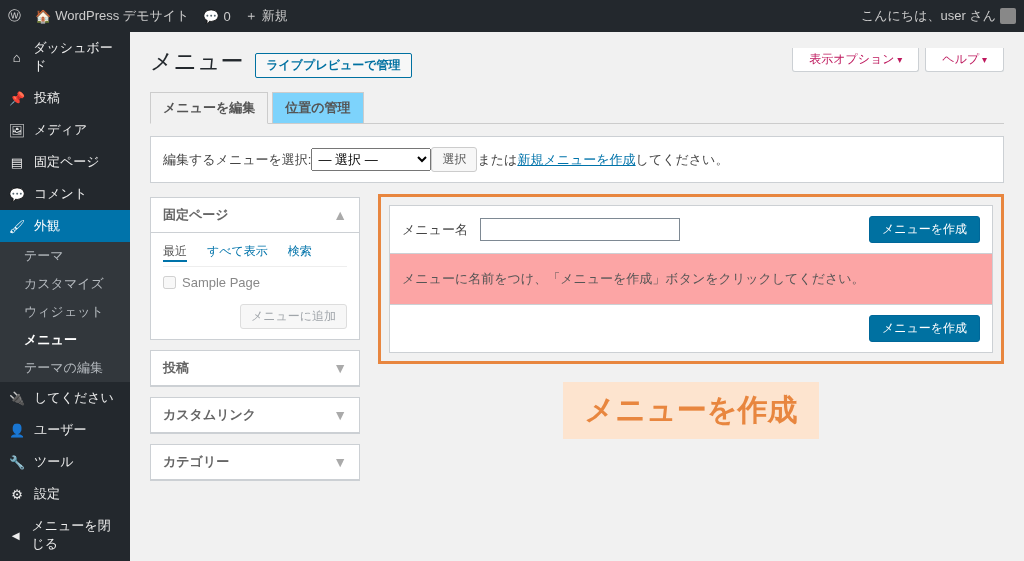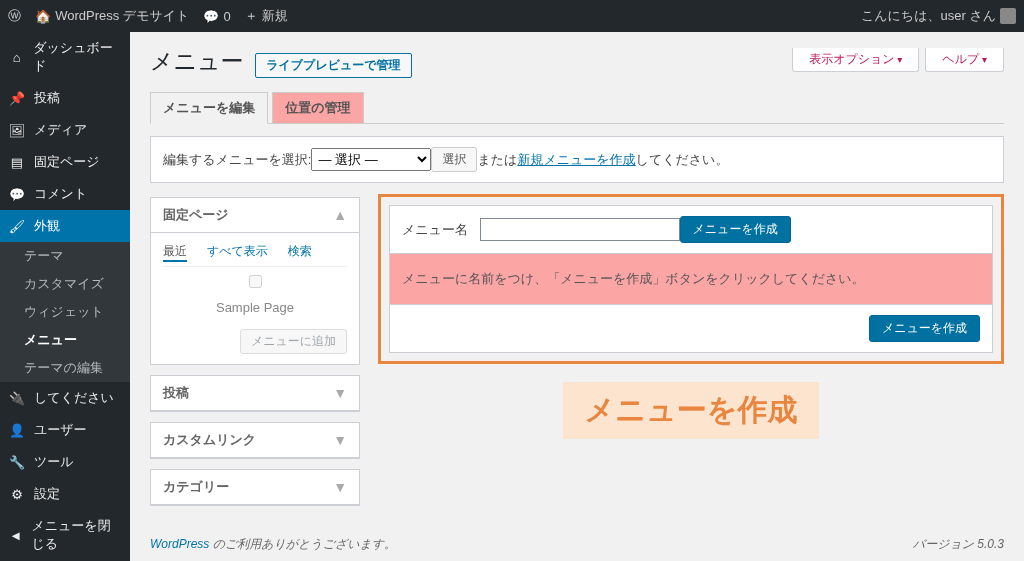--- a/index.html
+++ b/index.html
@@ -26,46 +26,46 @@
 
 .main { flex: 1; padding: 10px 20px 40px; position: relative; }
 .top-buttons { position: absolute; right: 20px; top: 6px; display: flex; gap: 6px; }
 .screen-btn { background: #fff; border: 1px solid #ccd0d4; border-top: none; padding: 3px 16px; font-size: 12px; color: #be185d; border-radius: 0 0 3px 3px; cursor: pointer; margin-top: 10px; }
 .screen-btn::after { content: " ▾"; font-size: 10px; }
 
 h1.title { font-size: 23px; font-weight: 400; color: #23282d; display: inline-block; margin-right: 8px; padding-top: 4px; }
 .title-action { display: inline-block; background: #f7f7f7; border: 1px solid #0071a1; color: #0071a1; padding: 3px 10px; font-size: 12px; border-radius: 2px; cursor: pointer; font-weight: bold; }
 
 .nav-tabs { margin-top: 14px; border-bottom: 1px solid #ccc; display: flex; }
-.nav-tab { background: #fca5a5; border: 1px solid #ccc; border-bottom: none; margin-right: 4px; padding: 6px 12px; font-size: 13px; font-weight: 600; color: #555; cursor: pointer; }
+.nav-tab { background: #7dd3fc; border: 1px solid #ccc; border-bottom: none; margin-right: 4px; padding: 6px 12px; font-size: 13px; font-weight: 600; color: #555; cursor: pointer; }
 .nav-tab.active { background: #f1f1f1; border-bottom: 1px solid #f1f1f1; margin-bottom: -1px; }
 
 .manage-menus { background: #fff; border: 1px solid #ccd0d4; padding: 10px 12px; margin-top: 12px; display: flex; align-items: center; font-size: 13px; }
 .manage-menus select { padding: 2px; font-size: 13px; min-width: 120px; }
 .button { background: #f7f7f7; border: 1px solid #ccc; padding: 3px 10px; border-radius: 3px; font-size: 12px; cursor: pointer; color: #555; }
 .buttonlink { color: #0073aa; text-decoration: underline; cursor: pointer; }
 
 .columns { display: flex; gap: 18px; margin-top: 14px; }
 .col-left { width: 210px; flex-shrink: 0; }
 .col-right { flex: 1; }
 
 .postbox { background: #fff; border: 1px solid #ccd0d4; margin-bottom: 10px; }
 .postbox-header { padding: 8px 12px; border-bottom: 1px solid #ccd0d4; font-size: 13px; font-weight: 600; color: #666; display: flex; justify-content: space-between; align-items: center; cursor: pointer; }
 .handle { color: #aaa; font-size: 14px; }
 .postbox-body { padding: 10px 12px; }
 .postbox-tabs { display: flex; gap: 20px; font-size: 12px; border-bottom: 1px solid #eee; padding-bottom: 4px; }
 .postbox-tab { color: #0073aa; cursor: pointer; }
 .postbox-tab.active { color: #555; border-bottom: 2px solid #0073aa; }
-.item-row { padding: 8px 0; display: flex; align-items: center; gap: 12px; color: #888; flex-direction: column; }
+.item-row { padding: 8px 0; display: flex; align-items: center; gap: 6px; color: #888; }
 .item-row input[type=checkbox] { margin: 0; }
 .add-to-menu { text-align: right; margin-top: 6px; }
 .add-to-menu .button { color: #a0a5aa; border-color: #ddd; }
 
 .highlight-box { border: 3px solid #e8863f; padding: 8px; margin-top: -3px; }
-.menu-header, .menu-footer { background: #fff; border: 1px solid #ccd0d4; padding: 10px 12px; display: flex; align-items: center; justify-content: flex-start; }
+.menu-header, .menu-footer { background: #fff; border: 1px solid #ccd0d4; padding: 10px 12px; display: flex; align-items: center; justify-content: space-between; }
 .menu-header { border-bottom: none; }
 .menu-footer { border-top: none; justify-content: flex-end; }
 .menu-body { background: #fca5a5; border: 1px solid #ccd0d4; padding: 16px 12px; font-size: 13px; color: #555; min-height: 50px; }
 .menu-name-label { font-size: 13px; margin-right: 8px; }
 .menu-name-input { padding: 3px 6px; font-size: 13px; width: 200px; border: 1px solid #7e8993; }
 .button-primary { background: #0071a1; border: 1px solid #006799; color: #fff; padding: 4px 12px; border-radius: 3px; font-size: 12px; cursor: pointer; }
 
 .callout { margin-top: 18px; text-align: center; }
 .callout-text { display: inline-block; background: #fde4cf; color: #e8863f; font-size: 30px; font-weight: 700; padding: 8px 22px; }
 
@@ -225,18 +225,14 @@
             <button class="button-primary">メニューを作成</button>
           </div>
         </div>
 
         <div class="callout">
           <span class="callout-text">メニューを作成</span>
         </div>
       </div>
     </div>
 
-    <div class="footer">
-      <span><a>WordPress</a><span> のご利用ありがとうございます。</span></span>
-      <span>バージョン 5.0.3</span>
-    </div>
   </div>
 </div>
 
 </body></html>

